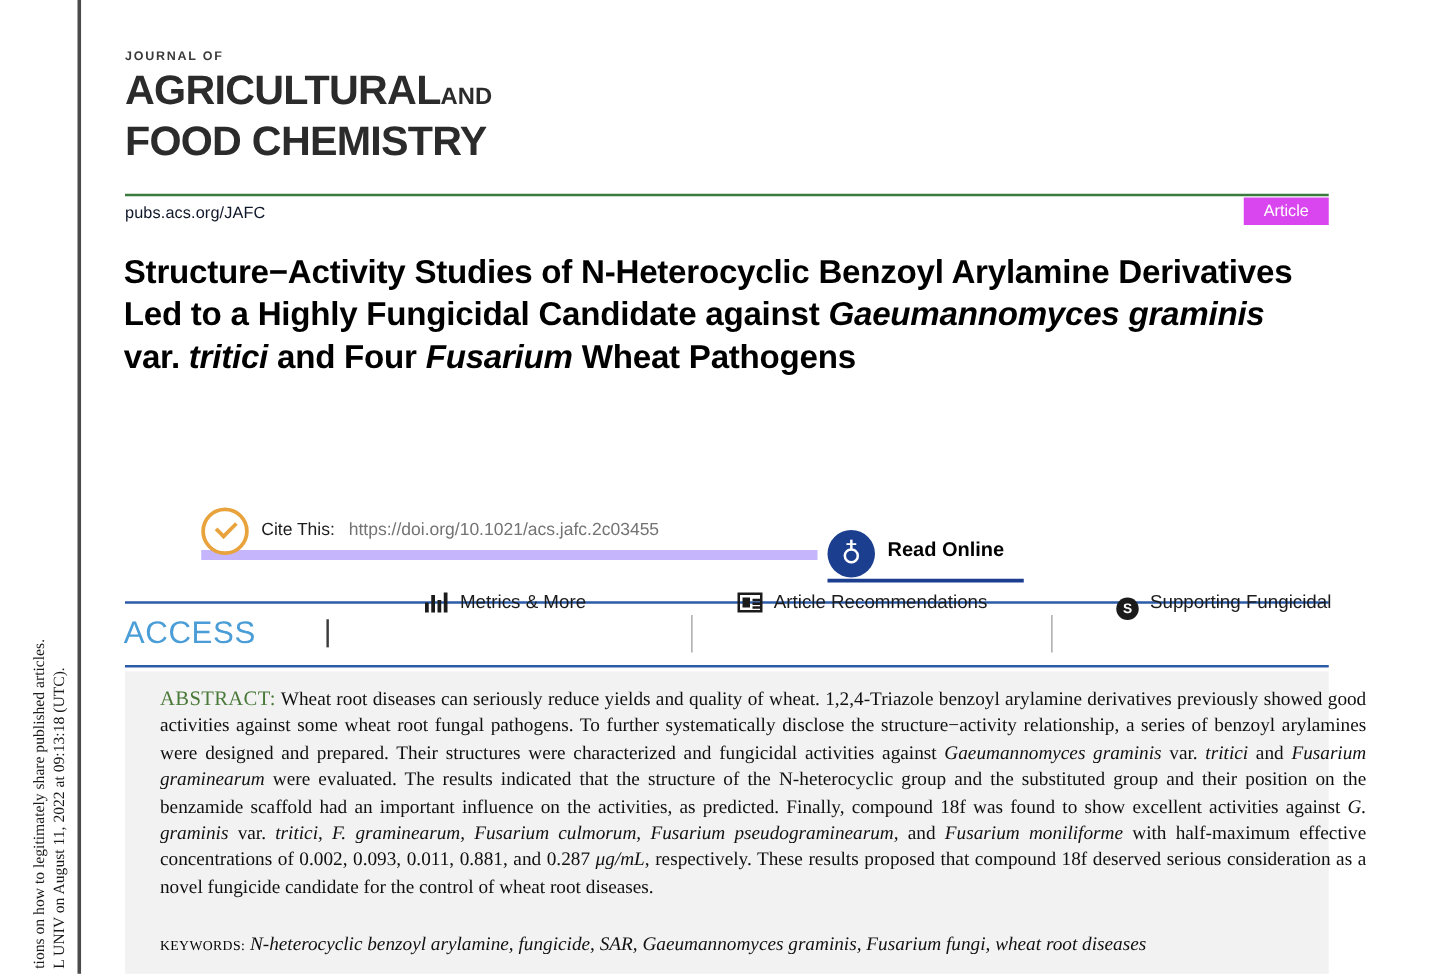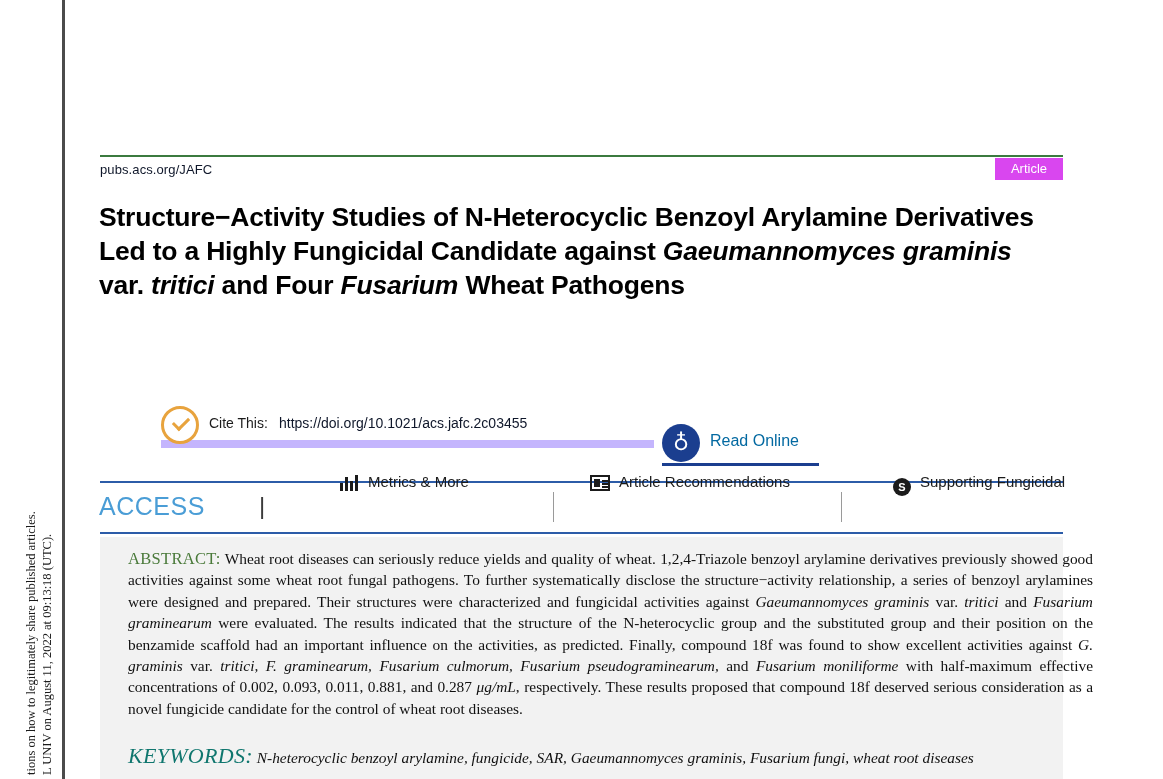--- a/index.html
+++ b/index.html
@@ -208,21 +208,21 @@
     font-family: "Liberation Sans", sans-serif;
     font-size: 14px;
     color: #1c1c1c;
   }
   .cite-doi {
     position: absolute;
     left: 118px;
     top: 9px;
     font-family: "Liberation Sans", sans-serif;
     font-size: 14px;
-    color: #0f172a;
+    color: #737373;
   }
 
   
   .read-bar {
     position: absolute;
     left: 597px;
     top: 424px;
     width: 157px;
     height: 42px;
     border-bottom: 3px solid #1b3e8f;
@@ -240,21 +240,22 @@
     font-size: 22px;
     line-height: 38px;
     text-align: center;
   }
   .read-label {
     position: absolute;
     left: 48px;
     top: 8px;
     font-family: "Liberation Sans", sans-serif;
     font-size: 16px;
-    color: #0369a1;
+    color: #000000;
+    font-weight: bold;
   }
 
   
   .access-rule-top {
     position: absolute;
     left: 35px;
     top: 481px;
     width: 963px;
     height: 2px;
     background: #2c5ca8;
@@ -394,41 +395,47 @@
     position: absolute;
     left: 63px;
     top: 745px;
     width: 965px;
     font-family: "Liberation Serif", serif;
     font-size: 15.4px;
     line-height: 21px;
     color: #101010;
   }
   .keywords .lbl {
-    color: #0f766e;
+    color: #000000;
     font-variant: small-caps;
-    font-size: 22px;
+    font-size: 11px;
     letter-spacing: 0.3px;
-    font-style: italic;
   }
   .keywords i { font-style: italic; }
 </style>
 </head>
 <body>
 
 <div id="page">
 
   <div class="left-strip">
     <div class="vert-text line1">L UNIV on August 11, 2022 at 09:13:18 (UTC).</div>
     <div class="vert-text line2">tions on how to legitimately share published articles.</div>
   </div>
   <div class="scan-edge"></div>
 
   <div id="article">
 
+    <div class="masthead">
+      <div class="mast-journal">JOURNAL OF</div>
+      <div class="mast-line1">
+        <span>AGRICULTURAL</span><span class="mast-and">AND</span>
+      </div>
+      <div class="mast-line2">FOOD CHEMISTRY</div>
+    </div>
 
     <div class="green-rule"></div>
     <div class="pubs-url">pubs.acs.org/JAFC</div>
     <div class="article-badge">Article</div>
 
     <div class="title">
       <span>Structure−Activity Studies of N-Heterocyclic Benzoyl Arylamine Derivatives Led to a Highly Fungicidal Candidate against </span><i>Gaeumannomyces graminis</i><span> var. </span><i>tritici</i><span> and Four </span><i>Fusarium</i><span> Wheat Pathogens</span>
     </div>
 
 

